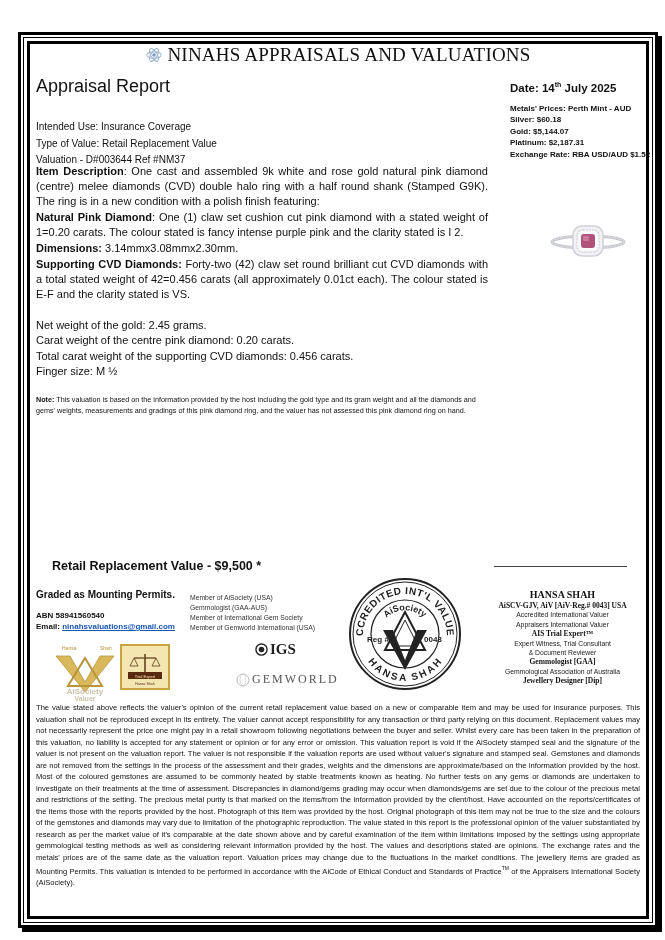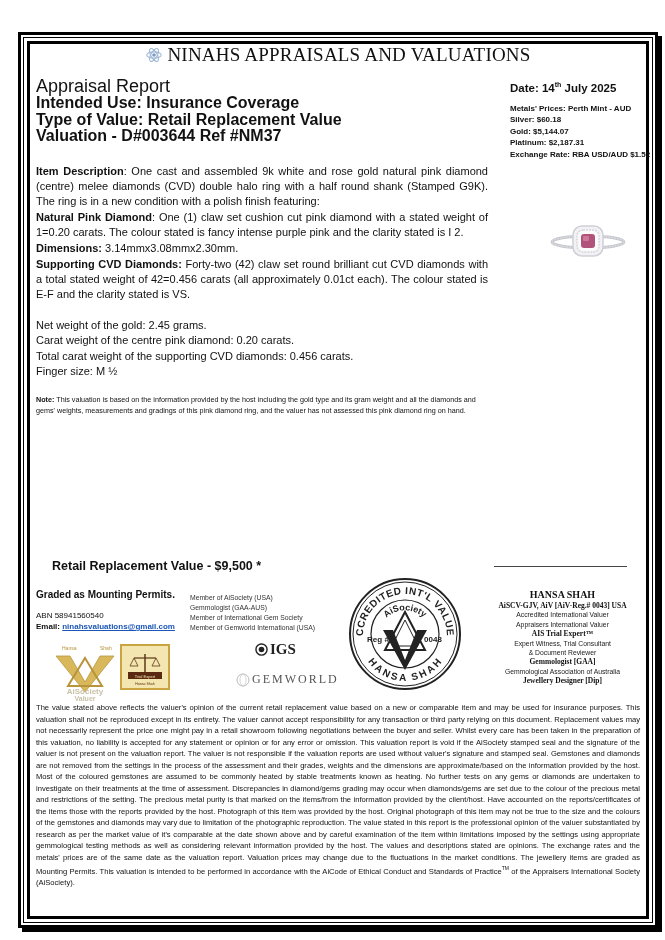--- a/index.html
+++ b/index.html
@@ -14,40 +14,40 @@
 
   .page { position: absolute; left: 30px; top: 44px; width: 616px; height: 872px; }
 
   .brand { position: absolute; left: 0; top: 0; width: 616px; text-align: center; height: 30px; }
   .brand-inner { display: inline-flex; align-items: center; gap: 4px; }
   .brand-logo { width: 18px; height: 18px; display: inline-block; }
   .brand-name { font-family: "Liberation Serif", "DejaVu Serif", serif; font-size: 19px; font-weight: normal; letter-spacing: 0.2px; color: #111; }
 
   .title { position: absolute; left: 6px; top: 32px; font-size: 18px; font-weight: normal; color: #111; }
 
-  .meta-lines { position: absolute; left: 6px; top: 51px; font-size: 16px; font-weight: bold; line-height: 16.5px; }
+  .meta-lines { position: absolute; left: 6px; top: 75px; font-size: 10px; font-weight: normal; line-height: 16.5px; }
 
   .right-box { position: absolute; left: 480px; top: 37px; width: 140px; }
   .date { font-size: 11.5px; font-weight: bold; }
   .date sup { font-size: 7px; }
   .metals { margin-top: 9px; font-size: 8px; font-weight: bold; line-height: 11.5px; white-space: nowrap; }
 
   .ring-img { position: absolute; left: 518px; top: 152px; width: 80px; height: 80px; }
 
   .desc { position: absolute; left: 6px; top: 120px; width: 452px; font-size: 11px; line-height: 15px; text-align: justify; }
   .desc p { margin-bottom: 1px; }
   .desc b { font-weight: bold; }
 
   .weights { position: absolute; left: 6px; top: 274px; width: 460px; font-size: 11px; line-height: 15.3px; }
   .note { position: absolute; left: 6px; top: 351px; width: 450px; font-size: 7.2px; line-height: 10.5px; }
   .note b { font-weight: bold; }
 
   .rrv { position: absolute; left: 6px; top: 515px; font-size: 12.5px; font-weight: bold; padding-left: 16px; }
   .graded { position: absolute; left: 6px; top: 545px; font-size: 10px; font-weight: bold; }
-  .abn { position: absolute; left: 6px; top: 567px; font-size: 8px; font-weight: normal; }
+  .abn { position: absolute; left: 6px; top: 567px; font-size: 8px; font-weight: bold; }
   .email { position: absolute; left: 6px; top: 578px; font-size: 8px; font-weight: bold; }
   .email a { color: #1a56b8; text-decoration: underline; }
 
   .members { position: absolute; left: 160px; top: 549px; font-size: 6.8px; line-height: 10px; color: #333; }
 
   .badge-ais { position: absolute; left: 20px; top: 598px; width: 70px; height: 60px; }
   .badge-trial { position: absolute; left: 90px; top: 600px; width: 50px; height: 46px; border: 2px solid #c9a441; background: #f3e6b0; }
   .igs-logo { position: absolute; left: 225px; top: 597px; font-family: "Liberation Serif", serif; font-weight: bold; font-size: 15px; color: #222; display: flex; align-items: center; gap: 2px; }
   .gemworld-logo { position: absolute; left: 206px; top: 628px; font-family: "Liberation Serif", serif; font-size: 12px; letter-spacing: 2px; color: #555; display: flex; align-items: center; gap: 2px; }
 

